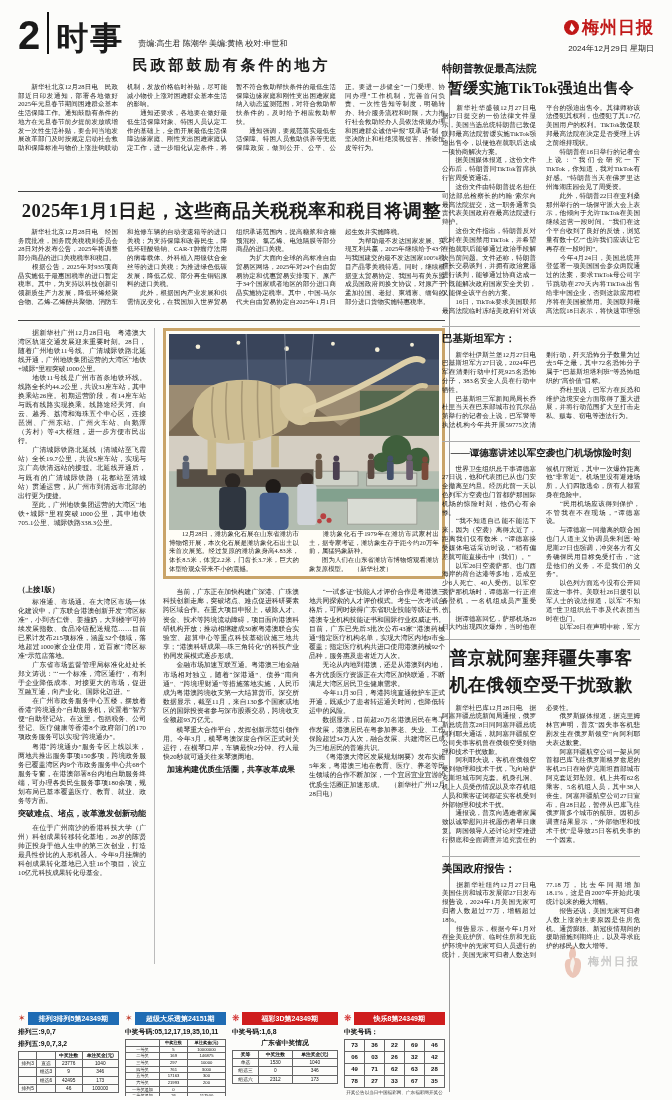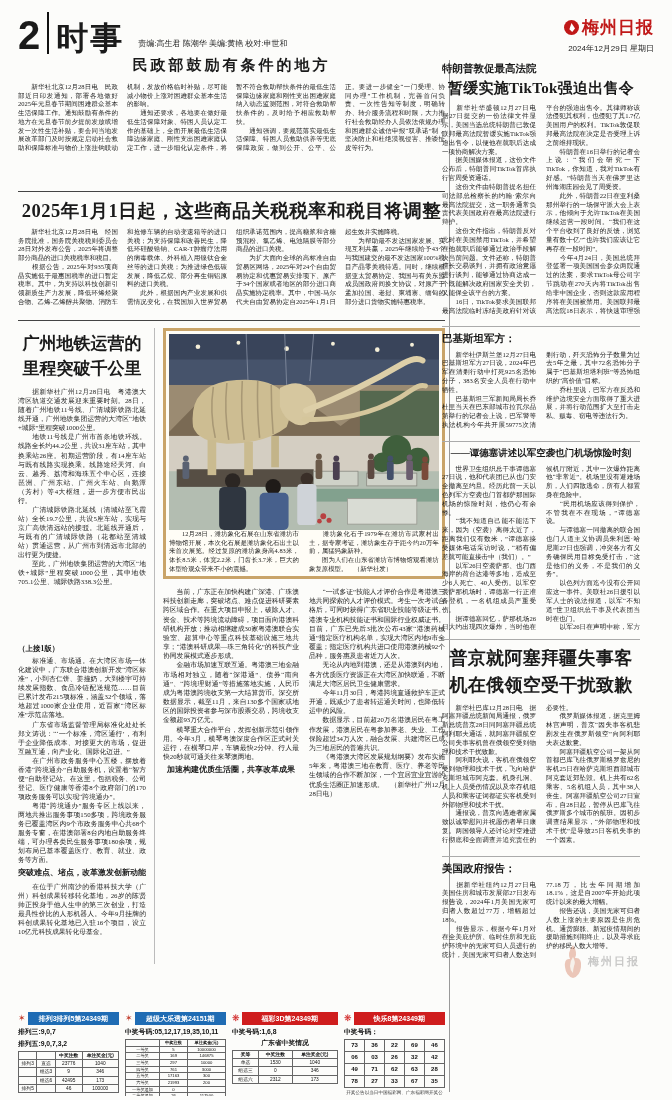--- a/index.html
+++ b/index.html
@@ -137,22 +137,20 @@
 　　此外，根据国内产业发展和供需情况变化，在我国加入世界贸易组织承诺范围内，提高糖浆和含糖预混粉、氯乙烯、电池隔膜等部分商品的进口关税。
 　　为扩大面向全球的高标准自由贸易区网络，2025年对24个自由贸易协定和优惠贸易安排项下、原产于34个国家或者地区的部分进口商品实施协定税率。其中，中国-马尔代夫自由贸易协定自2025年1月1日起生效并实施降税。
 　　为帮助最不发达国家发展、实现互利共赢，2025年继续给予43个与我国建交的最不发达国家100%税目产品零关税待遇。同时，继续根据亚太贸易协定、我国与有关东盟成员国政府间换文协议，对原产于孟加拉国、老挝、柬埔寨、缅甸的部分进口货物实施特惠税率。
 　　为服务产业发展和科技进步，2025年增列纯电动乘用车、态势感知仪、堆焊辊、乙烷等本国子目，优化椰子汁、制动衬片等税目名称的表述。调整后，税则税目总数为8960个。</div>
     </div>
 
     <hr class="hrule">
 
     <div class="lower">
       <div class="left-sub">
-        <div class="metro-headline">广州地铁运营的
-里程突破千公里</div>
         <div class="metro-body body-txt">　　据新华社广州12月28日电　粤港澳大湾区轨道交通发展迎来重要时刻。28日，随着广州地铁11号线、广清城际铁路北延线开通，广州地铁集团运营的大湾区“地铁+城际”里程突破1000公里。
 　　地铁11号线是广州市首条地铁环线。线路全长约44.2公里，共设31座车站，其中换乘站26座。初期运营阶段，有14座车站与既有线路实现换乘。线路途经天河、白云、越秀、荔湾和海珠五个中心区，连接琶洲、广州东站、广州火车站、白鹅潭（芳村）等4大枢纽，进一步方便市民出行。
 　　广清城际铁路北延线（清城站至飞霞站）全长19.7公里，共设5座车站，实现与京广高铁清远站的接驳。北延线开通后，与既有的广清城际铁路（花都站至清城站）贯通运营，从广州市到清远市北部的出行更为便捷。
 　　至此，广州地铁集团运营的大湾区“地铁+城际”里程突破1000公里，其中地铁705.1公里、城际铁路338.3公里。</div>
         <div class="jump-marker">（上接1版）</div>
         <div class="jump-body1 body-txt">　　标准通、市场通。在大湾区市场一体化建设中，广东联合港澳创新开发“湾区标准”，小到杏仁饼、姜撞奶，大到楼宇可持续发展指数、食品冷链配送规范……目前已累计发布215项标准，涵盖32个领域，落地超过1000家企业使用，近百家“湾区标准”示范店落地。
 　　广东省市场监督管理局标准化处处长郑文涛说：“‘一个标准，湾区通行’，有利于企业降低成本、对接更大的市场，促进互融互通，向产业化、国际化迈进。”
 　　在广州市政务服务中心五楼，摆放着香港“跨境通办”自助服务机，设置着“智方便”自助登记站。在这里，包括税务、公司登记、医疗健康等香港8个政府部门的170项政务服务可以实现“跨境通办”。
 　　粤港“跨境通办”服务专区上线以来，两地共推出服务事项150多项，跨境政务服务已覆盖湾区内9个市政务服务中心共68个服务专窗，在港澳部署8台内地自助服务终端，可办理各类民生服务事项180余项，规划布局已基本覆盖医疗、教育、就业、政务等方面。</div>
         <div class="jump-subhead">突破难点、堵点，改革激发创新动能</div>

